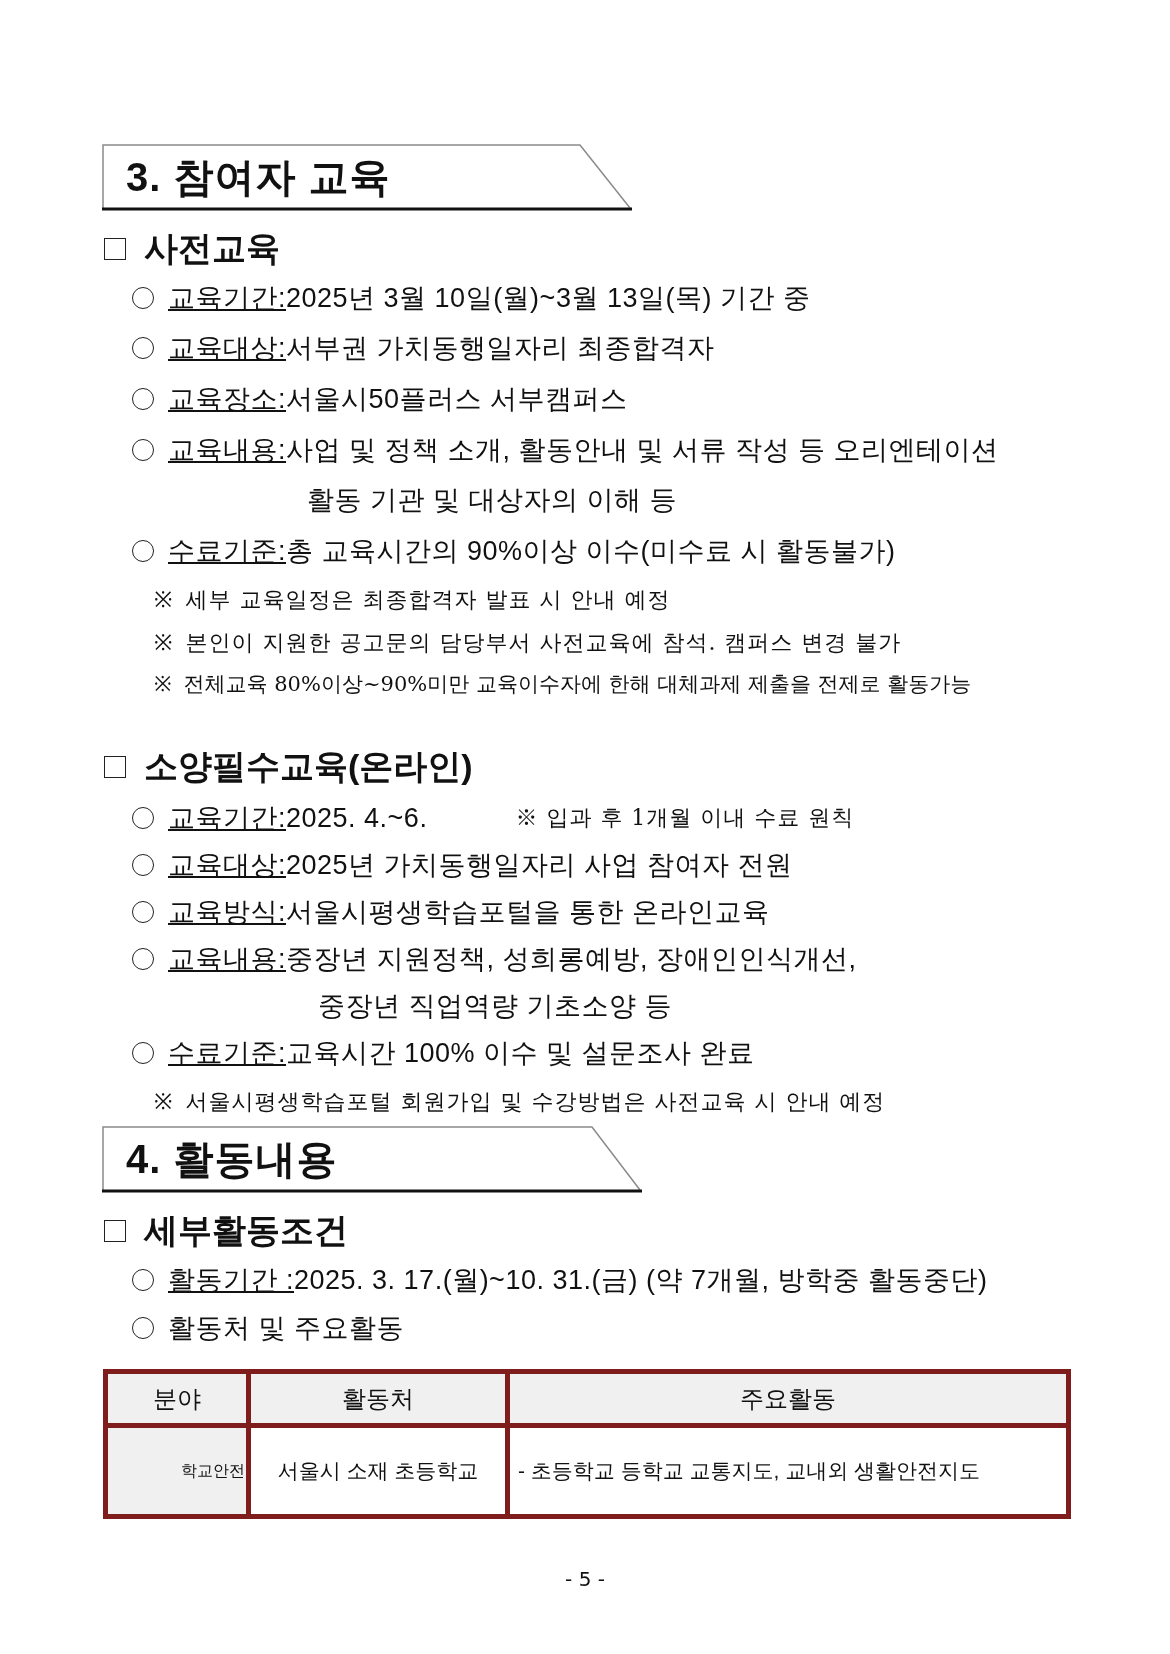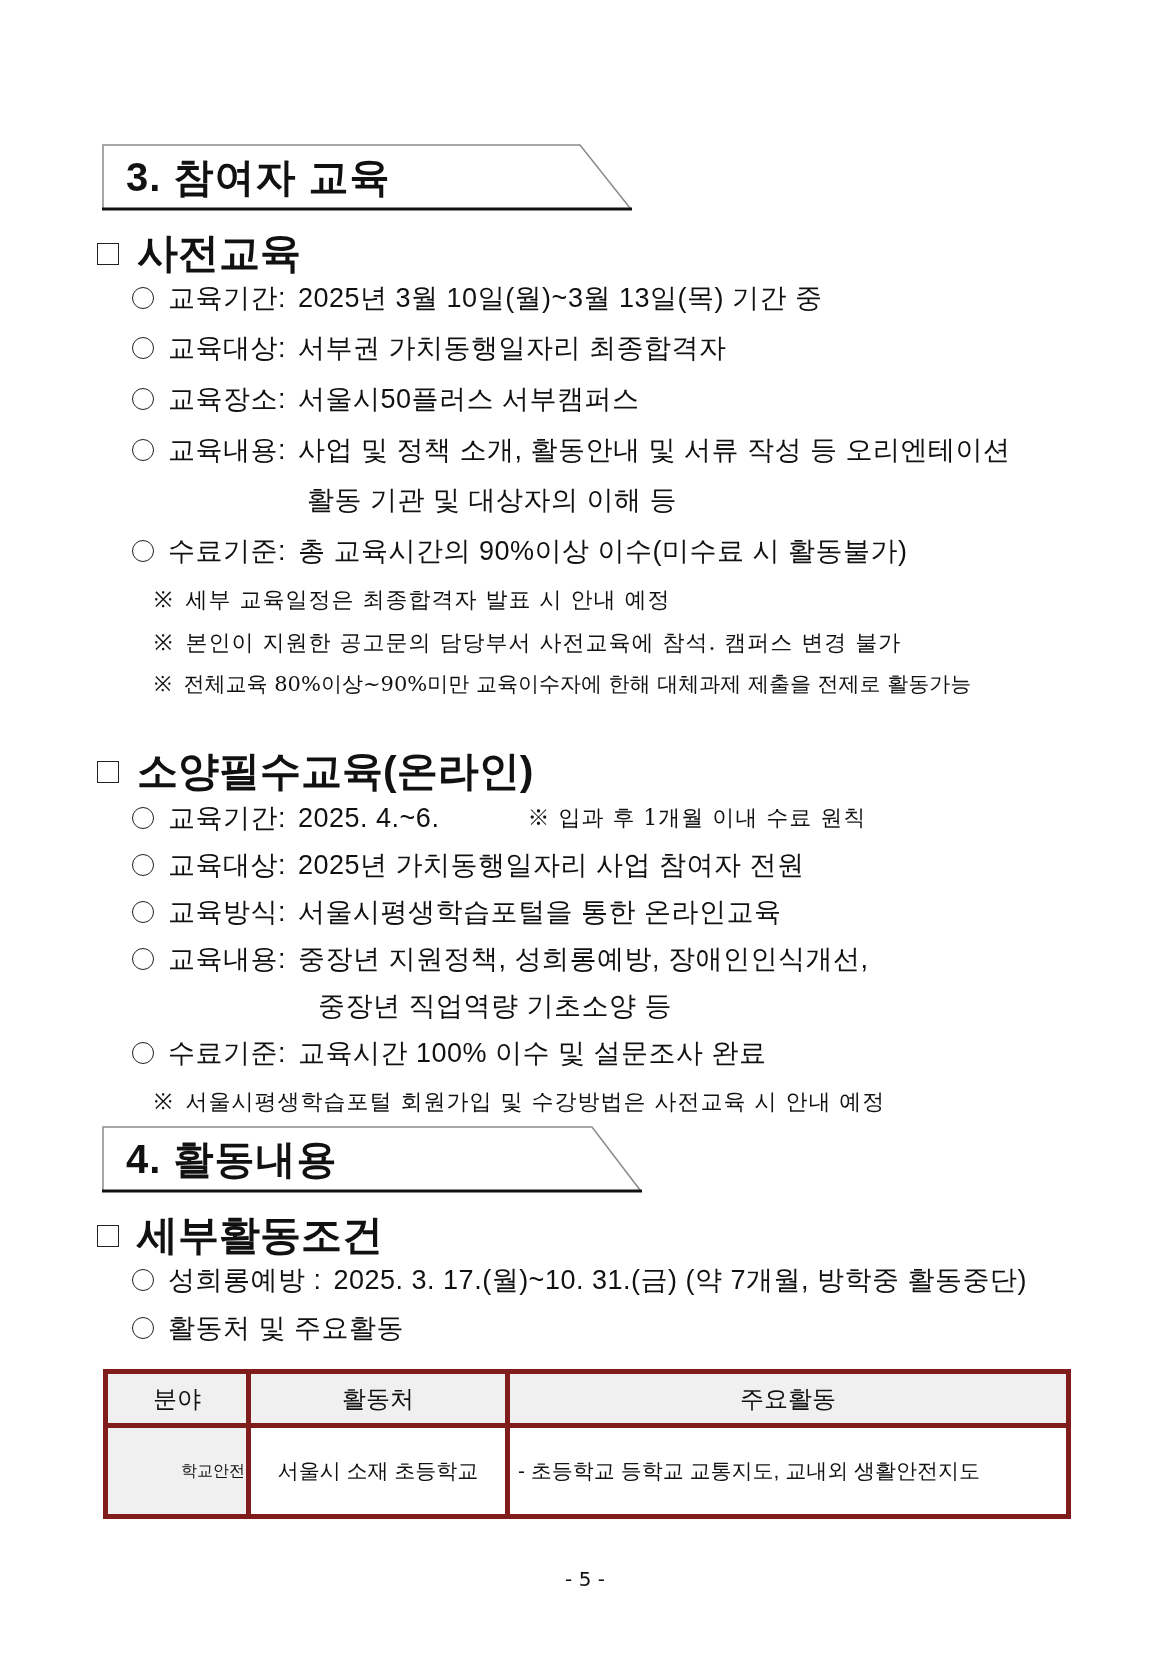--- a/index.html
+++ b/index.html
@@ -11,29 +11,29 @@
 
   
   .sec-head { position: absolute; left: 102px; height: 66px; }
   .sec-head svg { position: absolute; left: 0; top: 0; }
   .sec-head .title {
     position: absolute; left: 24px; top: 6px;
     font-size: 40px; font-weight: bold; letter-spacing: 1px; white-space: nowrap;
     font-family: "Liberation Sans", "DejaVu Sans", sans-serif;
   }
 
-  .sub-head { position: absolute; left: 97px; font-size: 41px; font-weight: bold; white-space: nowrap;
+  .sub-head { position: absolute; left: 104px; font-size: 34px; font-weight: bold; white-space: nowrap;
     display: flex; align-items: center; font-family: "Liberation Sans", "DejaVu Sans", sans-serif; }
   .sq { display: inline-block; width: 22px; height: 22px; border: 1.5px solid #222; margin-right: 18px; box-sizing: border-box; }
 
   .item { position: absolute; left: 132px; font-size: 27px; white-space: nowrap; display: flex; align-items: center;
     font-family: "Liberation Sans", "DejaVu Sans", sans-serif; letter-spacing: 0.5px; }
   .circ { display: inline-block; width: 22px; height: 22px; border: 1.5px solid #222; border-radius: 50%;
     margin-right: 14px; box-sizing: border-box; }
-  .item .label { margin-right: 12px; }
+  .item .label { margin-right: 0; text-decoration: underline; }
   .cont { position: absolute; font-size: 27px; white-space: nowrap; font-family: "Liberation Sans", "DejaVu Sans", sans-serif; letter-spacing: 0.5px; }
 
   .note { position: absolute; left: 154px; font-size: 22px; white-space: nowrap;
     font-family: "DejaVu Serif", "Liberation Serif", serif; letter-spacing: 1px; }
   .note .mark { margin-right: 12px; }
   .inline-note { font-family: "DejaVu Serif", "Liberation Serif", serif; font-size: 22px; margin-left: 88px; letter-spacing: 1px; }
 
   table.act {
     position: absolute; left: 103px; top: 1369px; width: 968px;
     border-collapse: collapse; font-family: "Liberation Sans", "DejaVu Sans", sans-serif;
@@ -146,21 +146,21 @@
     </svg>
     <span class="title">4. 활동내용</span>
   </div>
 
   <div class="sub-head" style="top:1208px;">
     <span class="sq"></span>
     <span>세부활동조건</span>
   </div>
   <div class="item" style="top:1262px;">
     <span class="circ"></span>
-    <span class="label">성희롱예방 :</span>
+    <span class="label">활동기간 :</span>
     <span>2025. 3. 17.(월)~10. 31.(금) (약 7개월, 방학중 활동중단)</span>
   </div>
   <div class="item" style="top:1310px;">
     <span class="circ"></span>
     <span>활동처 및 주요활동</span>
   </div>
 
   <table class="act">
     <colgroup>
         <col style="width:143px">

